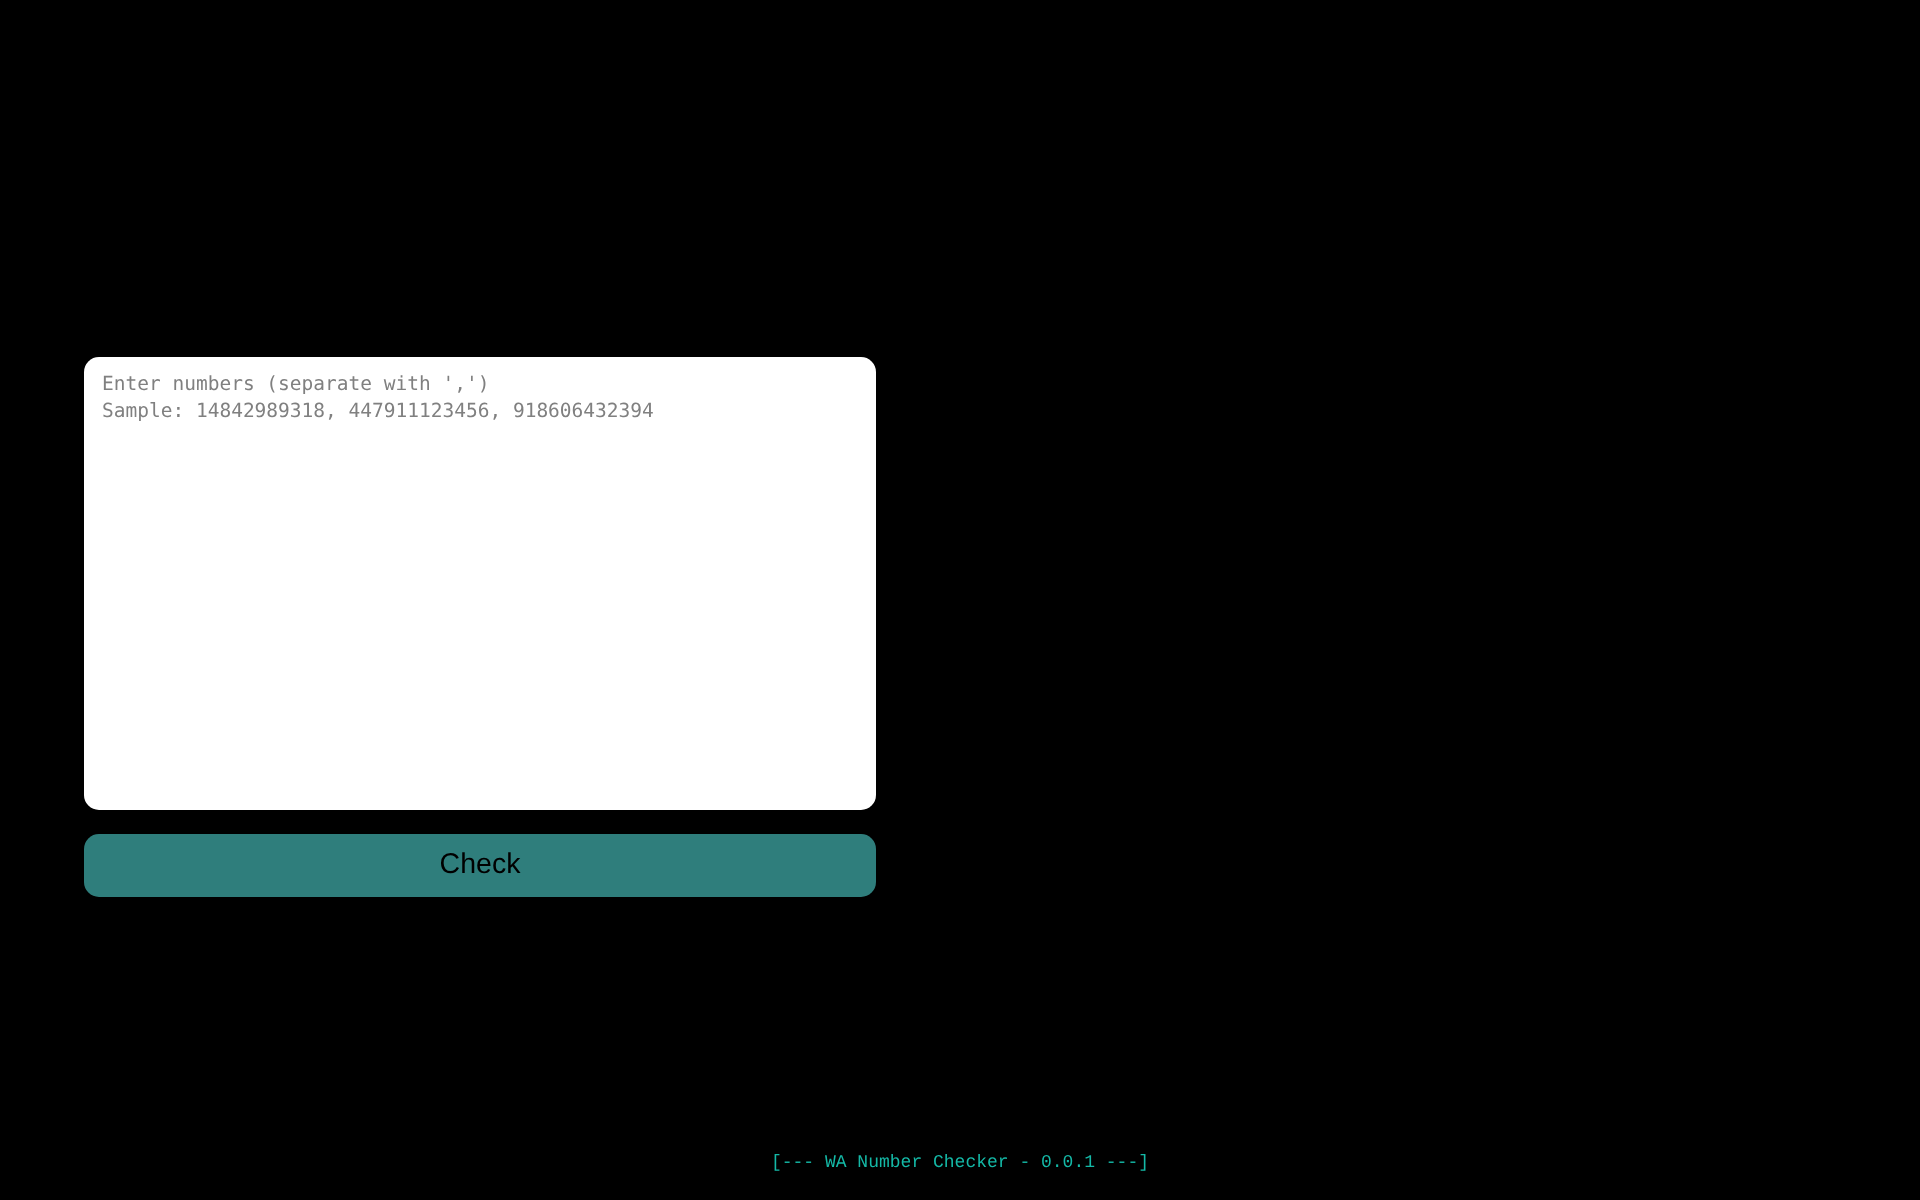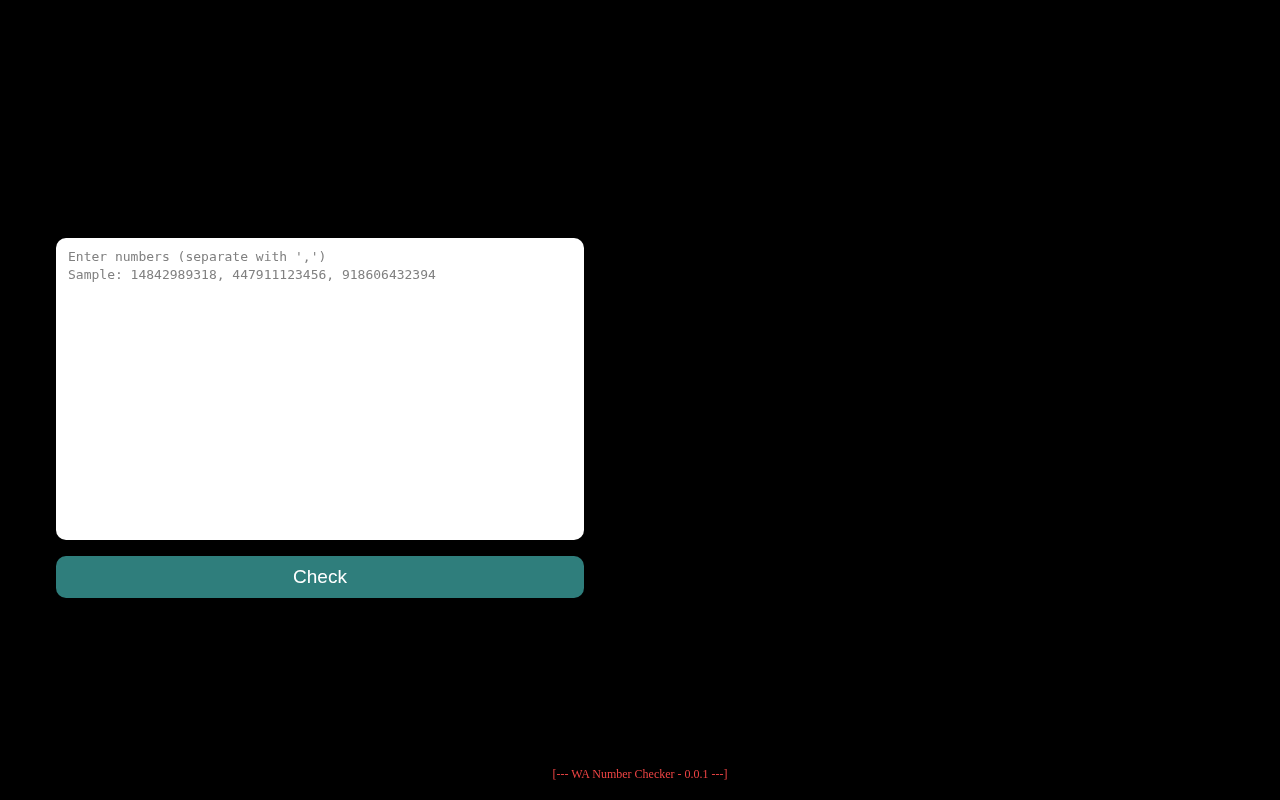--- a/index.html
+++ b/index.html
@@ -52,43 +52,43 @@
     }
     .btn-row.full .btn {
       width: 100%;
       font-size: 19px;
     }
     .btn-row.three {
       justify-content: space-between;
     }
     .btn {
       background: #2f7e7c;
-      color: #ffffff;
+      color: #000000;
       border: none;
       border-radius: 10px;
       height: 42px;
       font-size: 18px;
       cursor: pointer;
       display: inline-flex;
       align-items: center;
       justify-content: center;
       font-family: inherit;
     }
     .btn.small {
       width: 128px;
     }
     .footer {
       position: absolute;
       bottom: 18px;
       left: 0;
       right: 0;
       text-align: center;
-      color: #ef4444;
+      color: #14b8a6;
       font-size: 12px;
-      font-family: Liberation Serif, serif;
+      font-family: Liberation Mono, monospace;
     }
   </style>
 </head>
 <body>
 
 <div class="main">
 
   <div class="panel">
     <textarea class="textarea-box" placeholder="Enter numbers (separate with ',')
 Sample: 14842989318, 447911123456, 918606432394" style=""></textarea>

